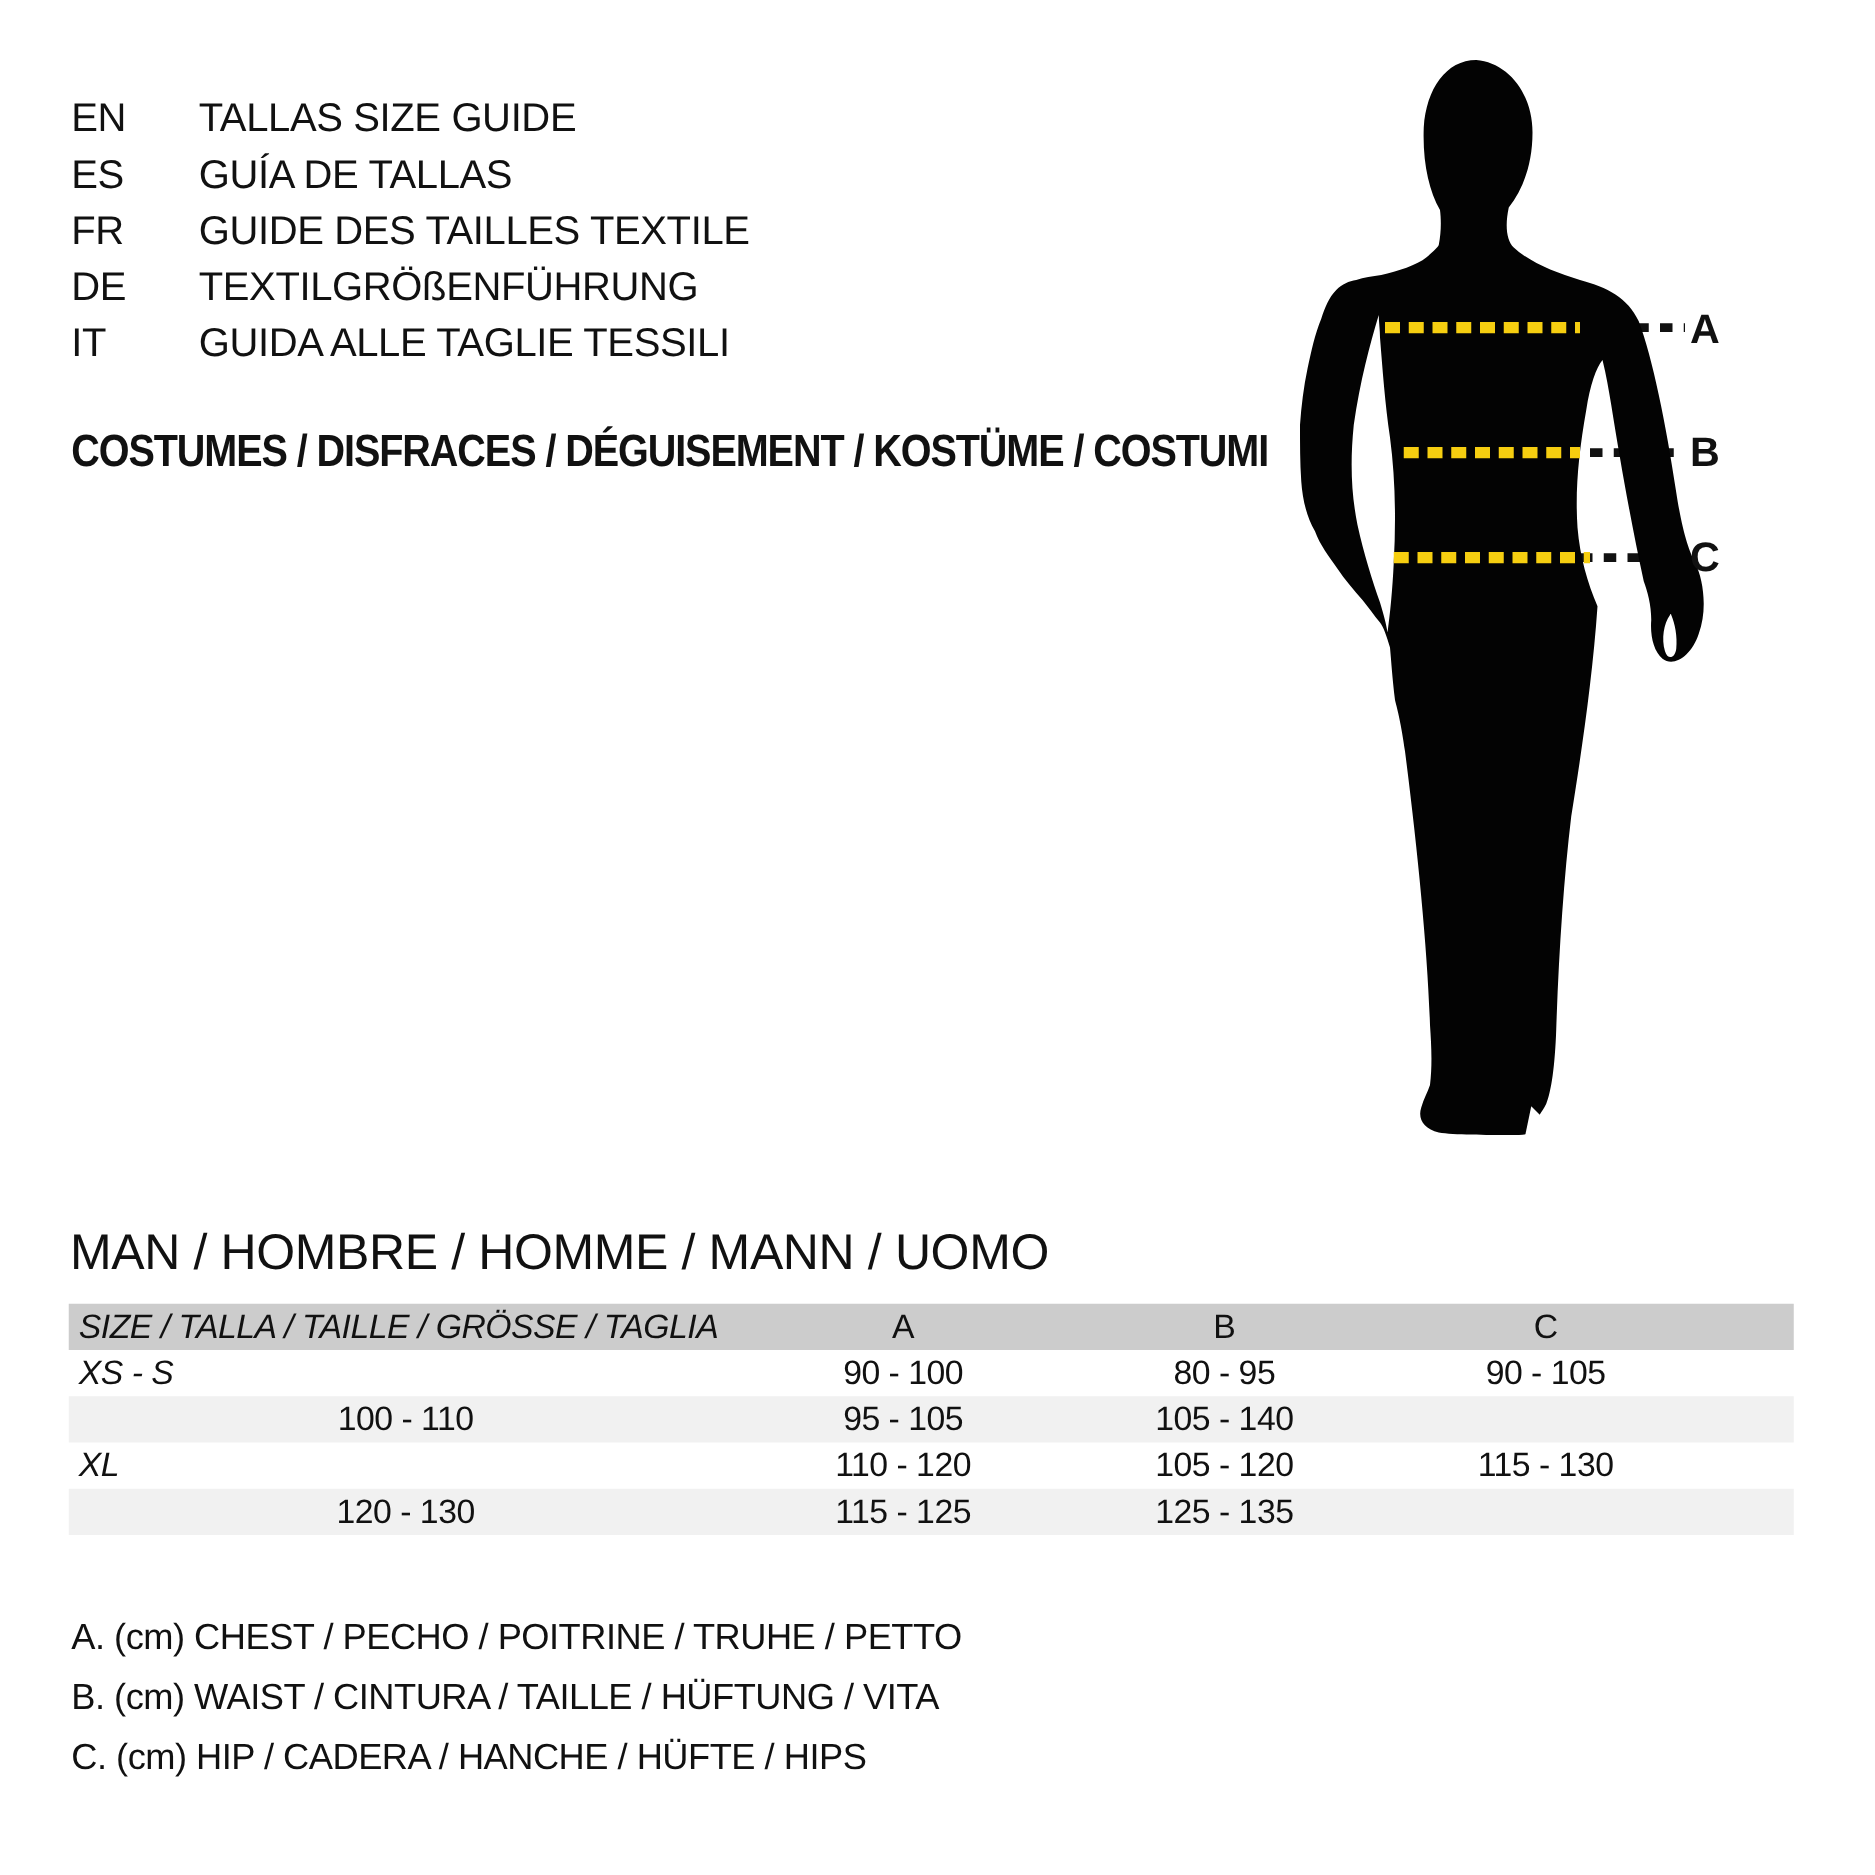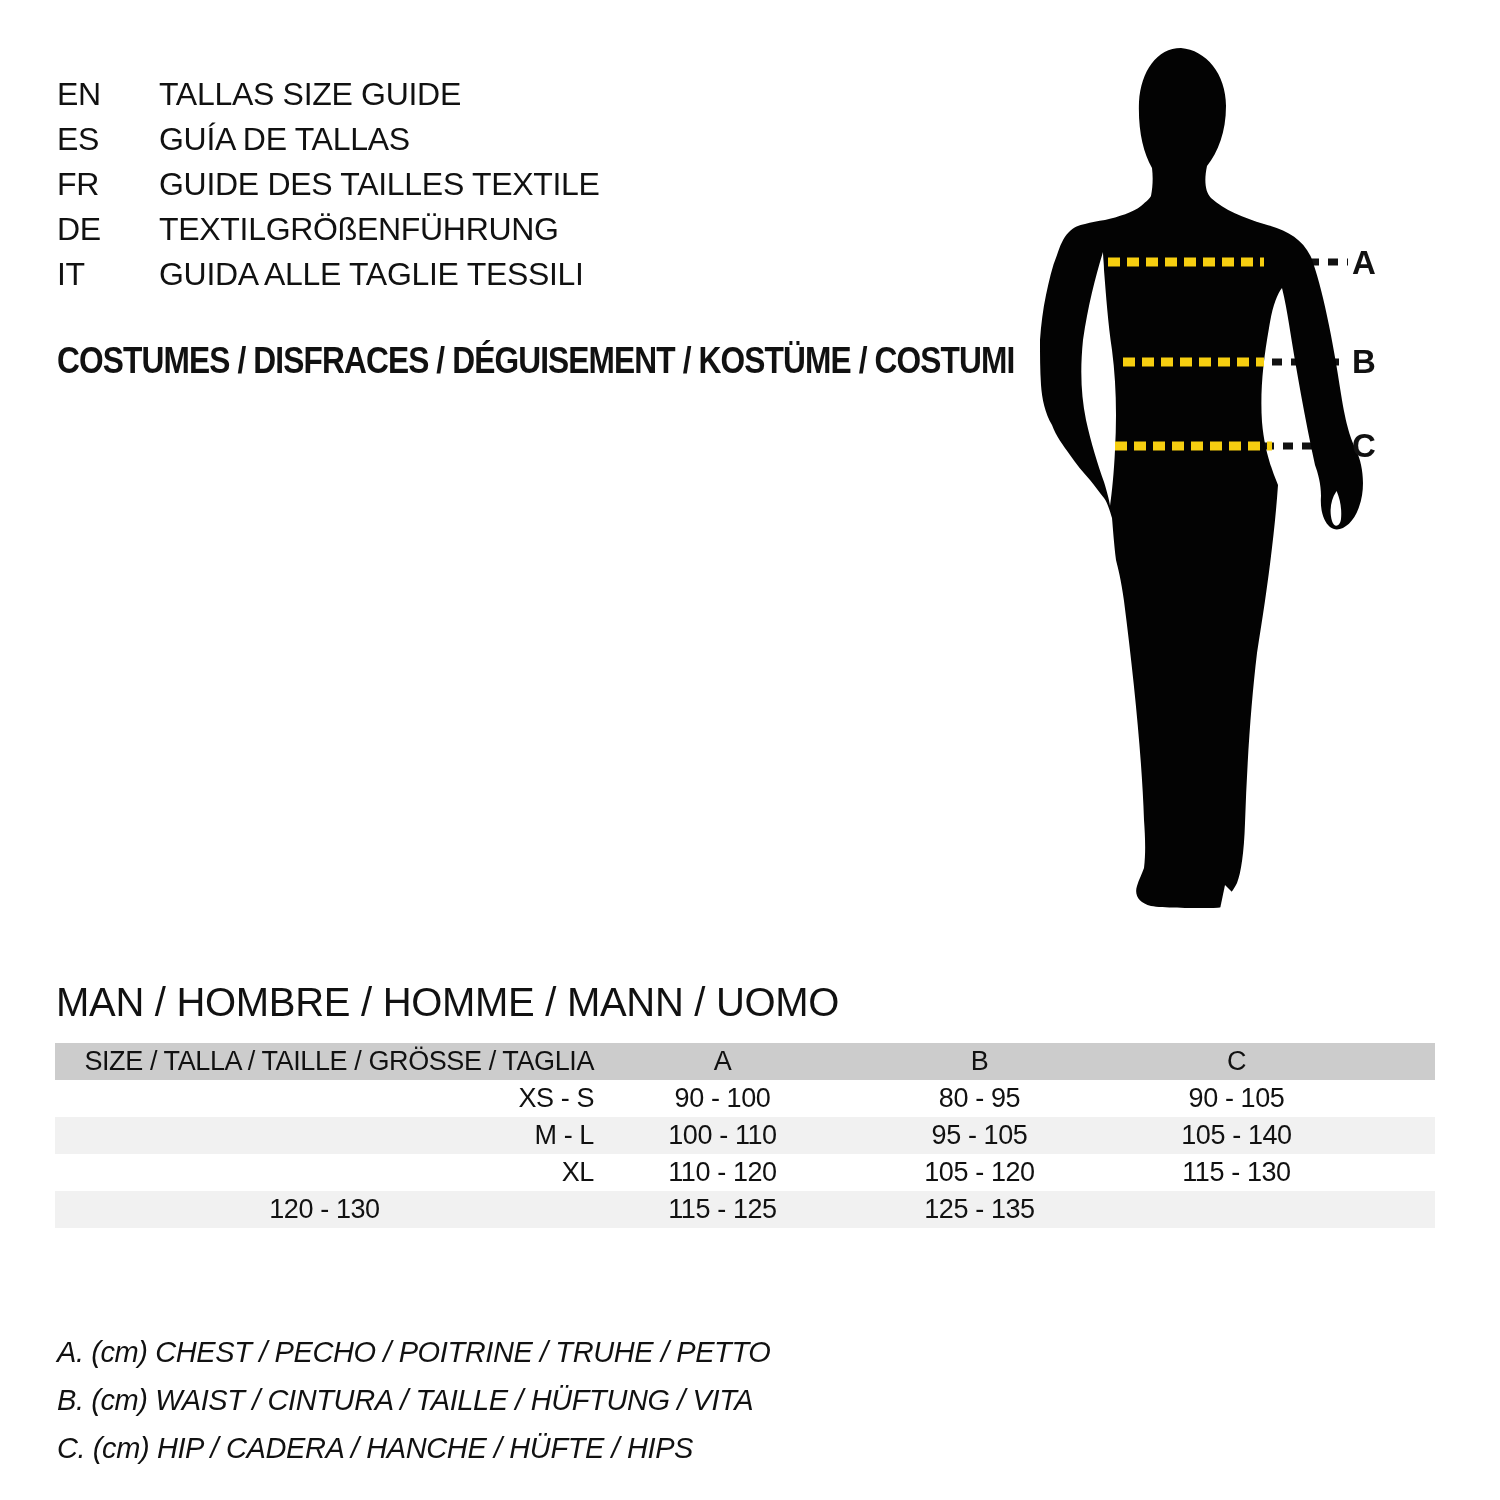--- a/index.html
+++ b/index.html
@@ -24,26 +24,26 @@
   .measure-label{
     position:absolute;width:44px;height:40px;line-height:40px;left:1352px;
     font-size:33px;font-weight:700;letter-spacing:-0.5px;
   }
   #label-a{top:243px;} #label-b{top:342px;} #label-c{top:426px;}
   
   .gender-title{position:absolute;left:56px;top:985px;height:34px;line-height:34px;font-size:40px;letter-spacing:-0.3px;white-space:nowrap;}
   
   .size-table{position:absolute;left:55px;top:1043px;width:1380px;font-size:27px;letter-spacing:-0.4px;}
   .t-row{display:grid;grid-template-columns:539px 257px 257px 257px 1fr;height:37px;line-height:37px;}
-  .t-row .c0{padding-left:8px;text-align:right;white-space:nowrap;}
+  .t-row .c0{padding-left:8px;text-align:left;white-space:nowrap;font-style:italic;}
   .t-row .c1,.t-row .c2,.t-row .c3{text-align:center;white-space:nowrap;}
   .t-head{background:#cccccc;}
   .t-alt{background:#f1f1f1;}
   
-  .legend-block{position:absolute;left:57px;top:1328px;font-style:italic;}
+  .legend-block{position:absolute;left:57px;top:1286px;}
   .legend-line{height:48px;line-height:48px;font-size:29px;letter-spacing:-0.4px;white-space:nowrap;}
 </style>
 </head>
 <body>
 
 <div class="canvas">
 
   <div class="lang-block">
     <div class="lang-row">
       <span class="lang-code">EN</span>
@@ -162,21 +162,20 @@
       <div></div>
     </div>
     <div class="t-row">
       <div class="c0">XS - S</div>
       <div class="c1">90 - 100</div>
       <div class="c2">80 - 95</div>
       <div class="c3">90 - 105</div>
       <div></div>
     </div>
     <div class="t-row t-alt">
-      <div class="c0">M - L</div>
       <div class="c1">100 - 110</div>
       <div class="c2">95 - 105</div>
       <div class="c3">105 - 140</div>
       <div></div>
     </div>
     <div class="t-row">
       <div class="c0">XL</div>
       <div class="c1">110 - 120</div>
       <div class="c2">105 - 120</div>
       <div class="c3">115 - 130</div>

